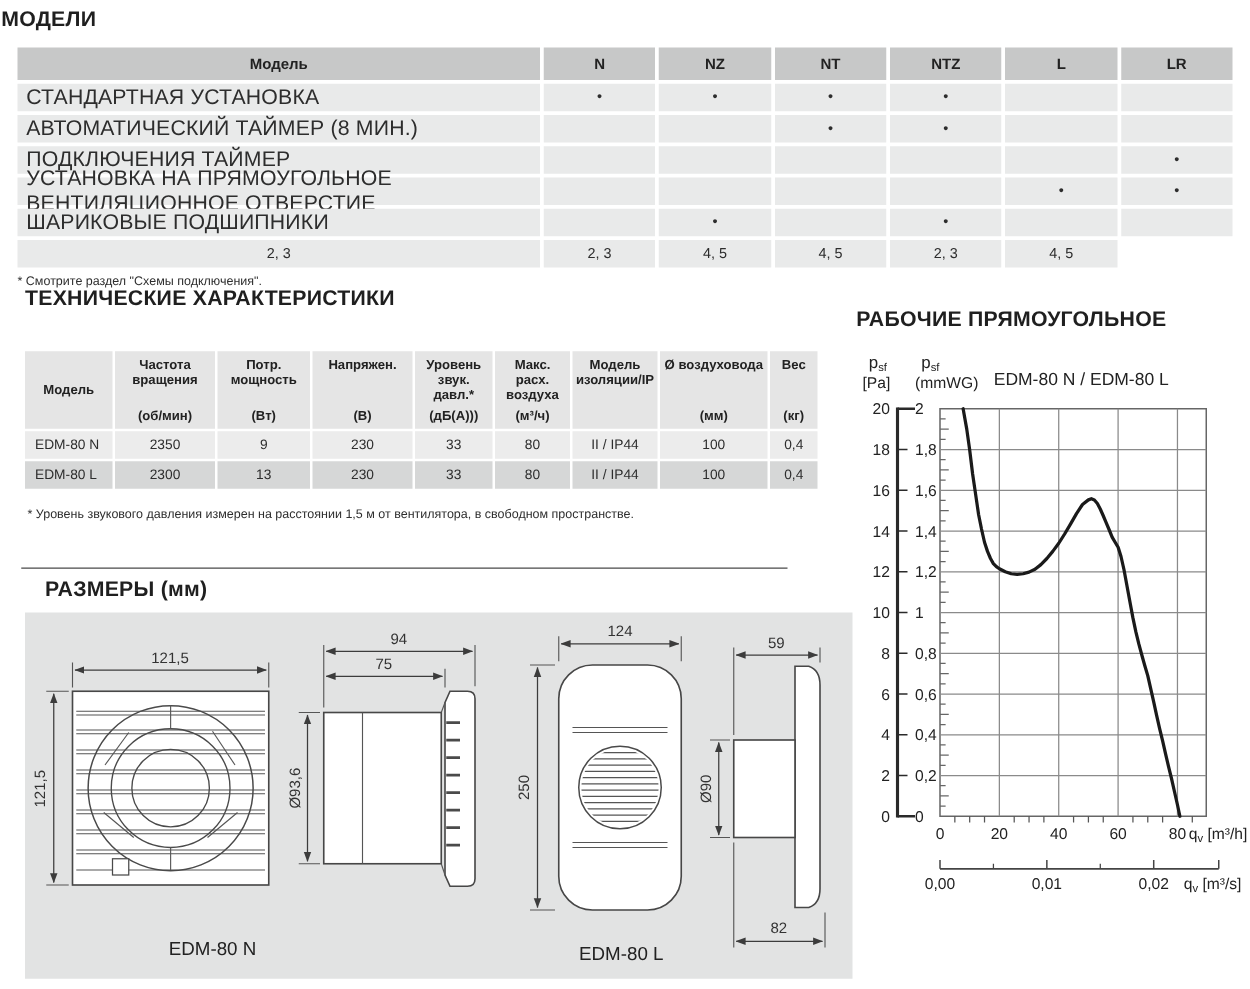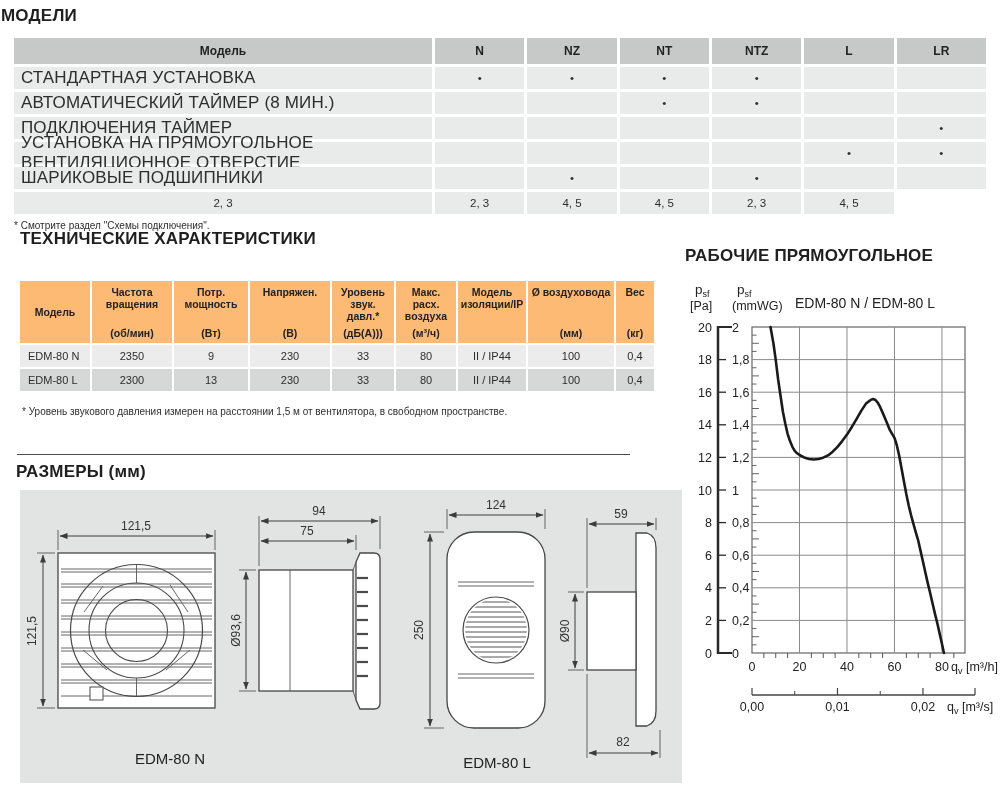--- a/index.html
+++ b/index.html
@@ -13,21 +13,21 @@
     grid-template-columns:418px repeat(6,1fr);grid-template-rows:26px repeat(6,22px);gap:3px;}
   .c{display:flex;align-items:center;justify-content:center;background:#e9eaea;font-size:17px;color:#2d2d2d;}
   .c.h{background:#c7c8c8;font-weight:700;font-size:12px;color:#222;}
   .c.l{justify-content:flex-start;padding-left:7px;letter-spacing:.15px;}
   .c.v{font-size:11.5px;}
 
   
   #tech-grid{position:absolute;left:20px;top:281px;display:grid;
     grid-template-columns:70px 80px 74px 80px 62px 60px 68px 86px 38px;
     grid-template-rows:62px 22px 22px;gap:2px;}
-  .th{background:#fdba74;display:flex;flex-direction:column;justify-content:space-between;align-items:center;
+  .th{background:#e5e5e5;display:flex;flex-direction:column;justify-content:space-between;align-items:center;
       text-align:center;font-weight:700;font-size:10.5px;line-height:1.15;padding:5px 2px 4px;color:#222;}
   .th.center{justify-content:center;}
   .td{display:flex;align-items:center;justify-content:center;font-size:11px;color:#2d2d2d;}
   .td.model{justify-content:flex-start;padding-left:8px;}
   .row0{background:#ececec;} .row1{background:#d6d7d7;}
 
   .divider{position:absolute;left:17px;top:454px;width:613px;border-top:1px solid #4a4a4a;height:0;}
 
   
   #dims-panel{position:absolute;left:20px;top:490px;width:662px;height:293px;background:#e2e3e3;}
@@ -151,21 +151,21 @@
       <div class="td row1">33</div>
       <div class="td row1">80</div>
       <div class="td row1">II / IP44</div>
       <div class="td row1">100</div>
       <div class="td row1">0,4</div>
     </div>
   <div class="footnote" style="left:22px;top:406px;">* Уровень звукового давления измерен на расстоянии 1,5 м от вентилятора, в свободном пространстве.</div>
 
   <div class="divider"></div>
 
-  <h2 class="sec-title" style="left:16px;top:462px;">РАЗМЕРЫ (мм)</h2>
+  <h2 class="sec-title" style="left:36px;top:462px;">РАЗМЕРЫ (мм)</h2>
 
   <div id="dims-panel">
     <svg id="dims-svg" width="662" height="293" viewBox="0 0 662 293">
       <defs>
         <marker id="ar" markerWidth="8" markerHeight="8" refX="7.5" refY="4" orient="auto-start-reverse" markerUnits="userSpaceOnUse">
           <path d="M0,1 L8,4 L0,7 Z" fill="#3c3c3c"></path>
         </marker>
         <clipPath id="lc">
             <circle cx="476" cy="140" r="31"></circle>
           </clipPath>

